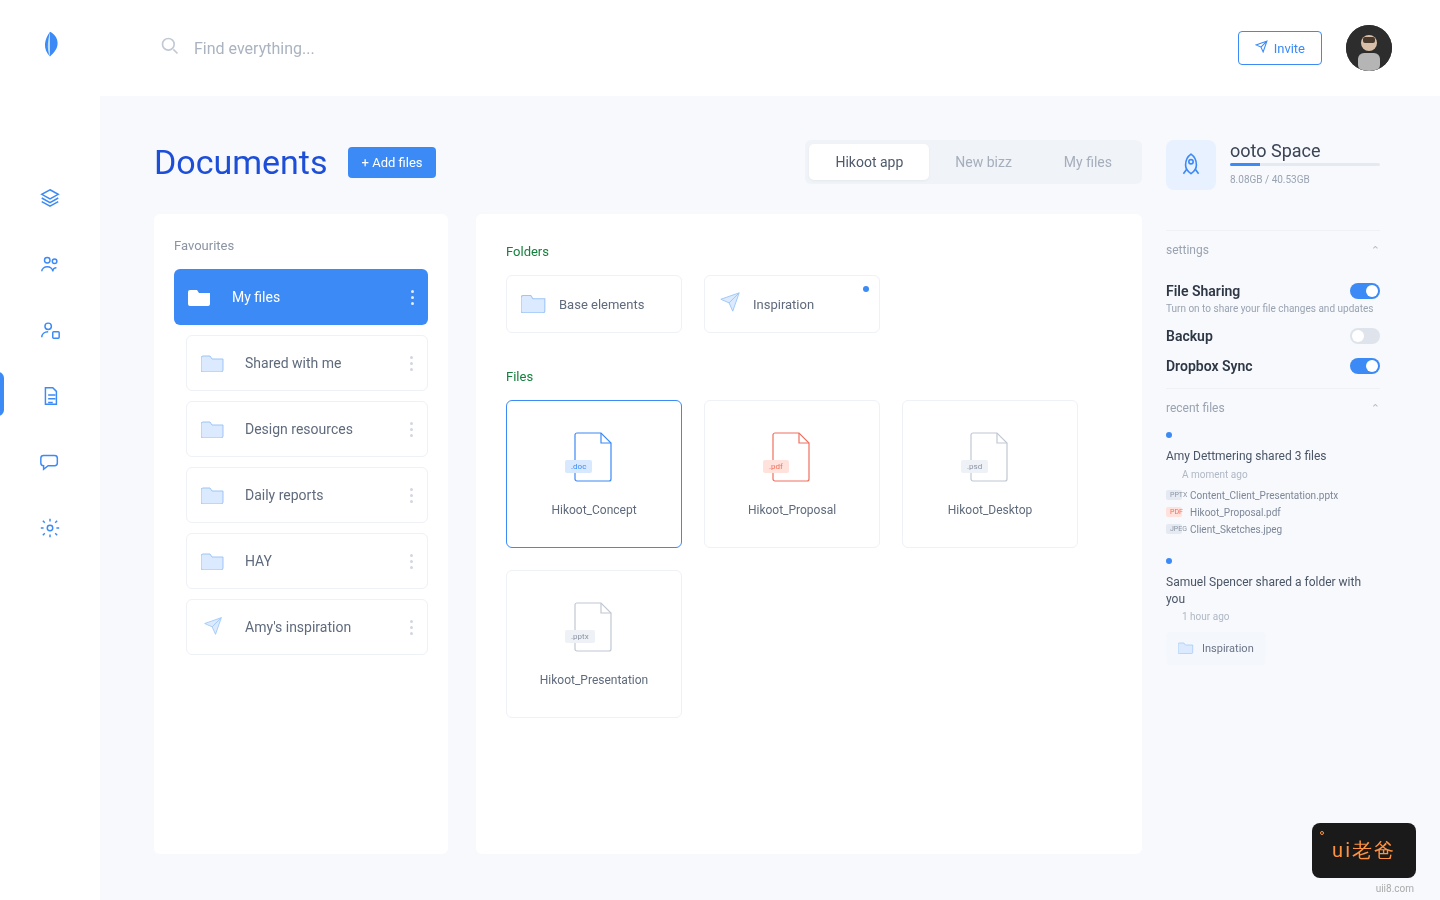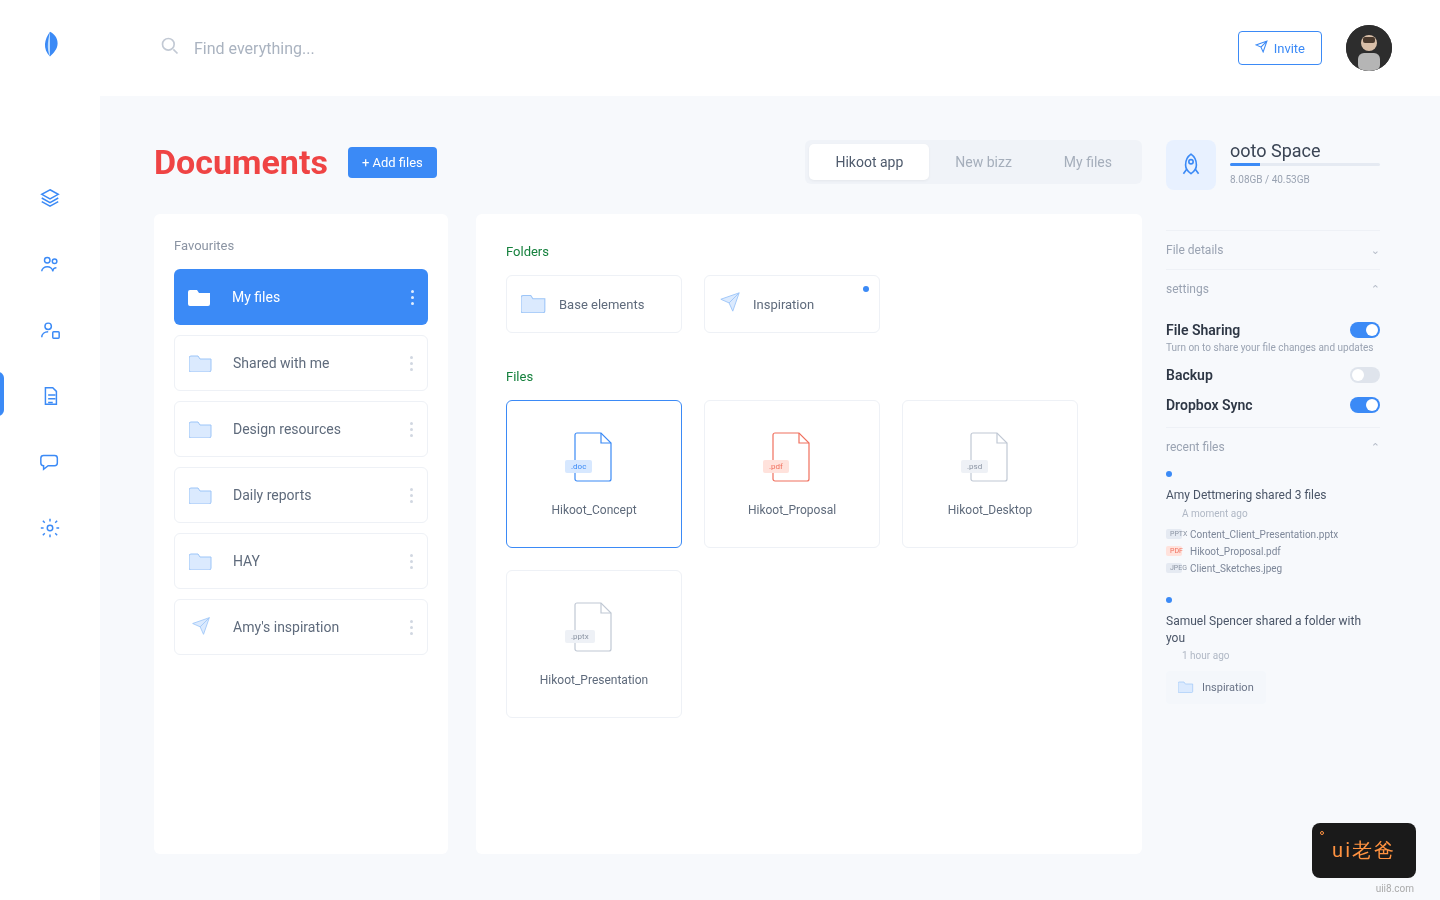--- a/index.html
+++ b/index.html
@@ -14,31 +14,31 @@
 .topbar { height: 96px; background: #fff; display: flex; align-items: center; padding: 0 48px 0 60px; }
 .search-wrap { display: flex; align-items: center; gap: 14px; flex: 1; }
 .search-icon { color: #c2c9d4; }
 .search-input { border: none; outline: none; font-size: 16px; color: #333; width: 260px; }
 .search-input::placeholder { color: #aab3c0; }
 .invite-btn { border: 1px solid #3b8af6; color: #3b8af6; background: transparent; font-size: 13px; padding: 8px 16px; border-radius: 4px; display: flex; align-items: center; gap: 6px; cursor: pointer; }
 .avatar { width: 46px; height: 46px; border-radius: 50%; margin-left: 24px; background: #3a3a3a; display: flex; align-items: center; justify-content: center; overflow: hidden; }
 .avatar svg{width:46px;height:46px;}
 .content { flex: 1; padding: 44px 54px 0 54px; display: flex; gap: 24px; }
 .title-row { display: flex; align-items: center; gap: 20px; margin-bottom: 30px; }
-.page-title { font-size: 34px; font-weight: 700; color: #ef4444; }
+.page-title { font-size: 34px; font-weight: 400; color: #1d4ed8; }
 .add-files-btn { background: #3b8af6; color: #fff; border: none; border-radius: 4px; padding: 8px 14px; font-size: 13px; cursor: pointer; }
 .tabs { margin-left: auto; display: flex; background: #f0f3f8; border-radius: 6px; padding: 4px; }
 .tab { padding: 10px 26px; font-size: 14px; color: #a5aebb; border-radius: 5px; cursor: pointer; }
 .tab.active { background: #fff; color: #4e5a6c; box-shadow: 0 1px 3px rgba(0,0,0,0.05); }
 .columns { display: flex; gap: 28px; }
 .favourites { width: 294px; background: #fff; border-radius: 6px; padding: 24px 20px; height: 640px; }
 .section-label { font-size: 13px; color: #8b94a3; margin-bottom: 16px; }
 .fav-item { display: flex; align-items: center; height: 56px; border-radius: 6px; padding: 0 14px; margin-bottom: 10px; cursor: pointer; position: relative; }
 .fav-item.selected { background: #3b8af6; color: #fff; }
-.fav-item.plain { border: 1px solid #eef1f6; color: #5f6b7c; }
+.fav-item.plain { border: 1px solid #eef1f6; color: #5f6b7c; margin-left: 12px; }
 .fav-icon { width: 28px; height: 22px; margin-right: 16px; }
 .fav-label { font-size: 14px; flex: 1; }
 .dots { display: flex; flex-direction: column; gap: 3px; }
 .dots span { width: 3px; height: 3px; border-radius: 50%; background: currentColor; opacity: 0.85; }
 .fav-item.plain .dots span { background: #c9d0dc; }
 .main-col { flex: 1; background: #fff; border-radius: 6px; padding: 30px 30px; height: 640px; }
 .sub-label { font-size: 13px; color: #15803d; margin-bottom: 16px; }
 .folders-row { display: flex; gap: 22px; margin-bottom: 36px; }
 .folder-card { width: 176px; height: 58px; border: 1px solid #eef1f6; border-radius: 6px; display: flex; align-items: center; padding: 0 14px; cursor: pointer; position: relative; }
 .folder-card .fname { font-size: 13px; color: #5f6b7c; margin-left: 12px; }
@@ -325,24 +325,20 @@
         <div style="flex:1">
           <div class="space-title">ooto Space</div>
           <div class="progress-bar">
               <div class="progress-fill" style="width:20%"></div>
             </div>
           <div class="storage-text">8.08GB / 40.53GB</div>
         </div>
       </div>
 
       <div class="accordion-row">
-        <span>File details</span>
-        <span class="chev">⌄</span>
-      </div>
-      <div class="accordion-row">
         <span>settings</span>
         <span class="chev">⌃</span>
       </div>
 
       <div class="setting-row">
         <span class="setting-title">File Sharing</span>
         <div class="toggle on">
             <div class="toggle-knob"></div>
           </div>
       </div>

